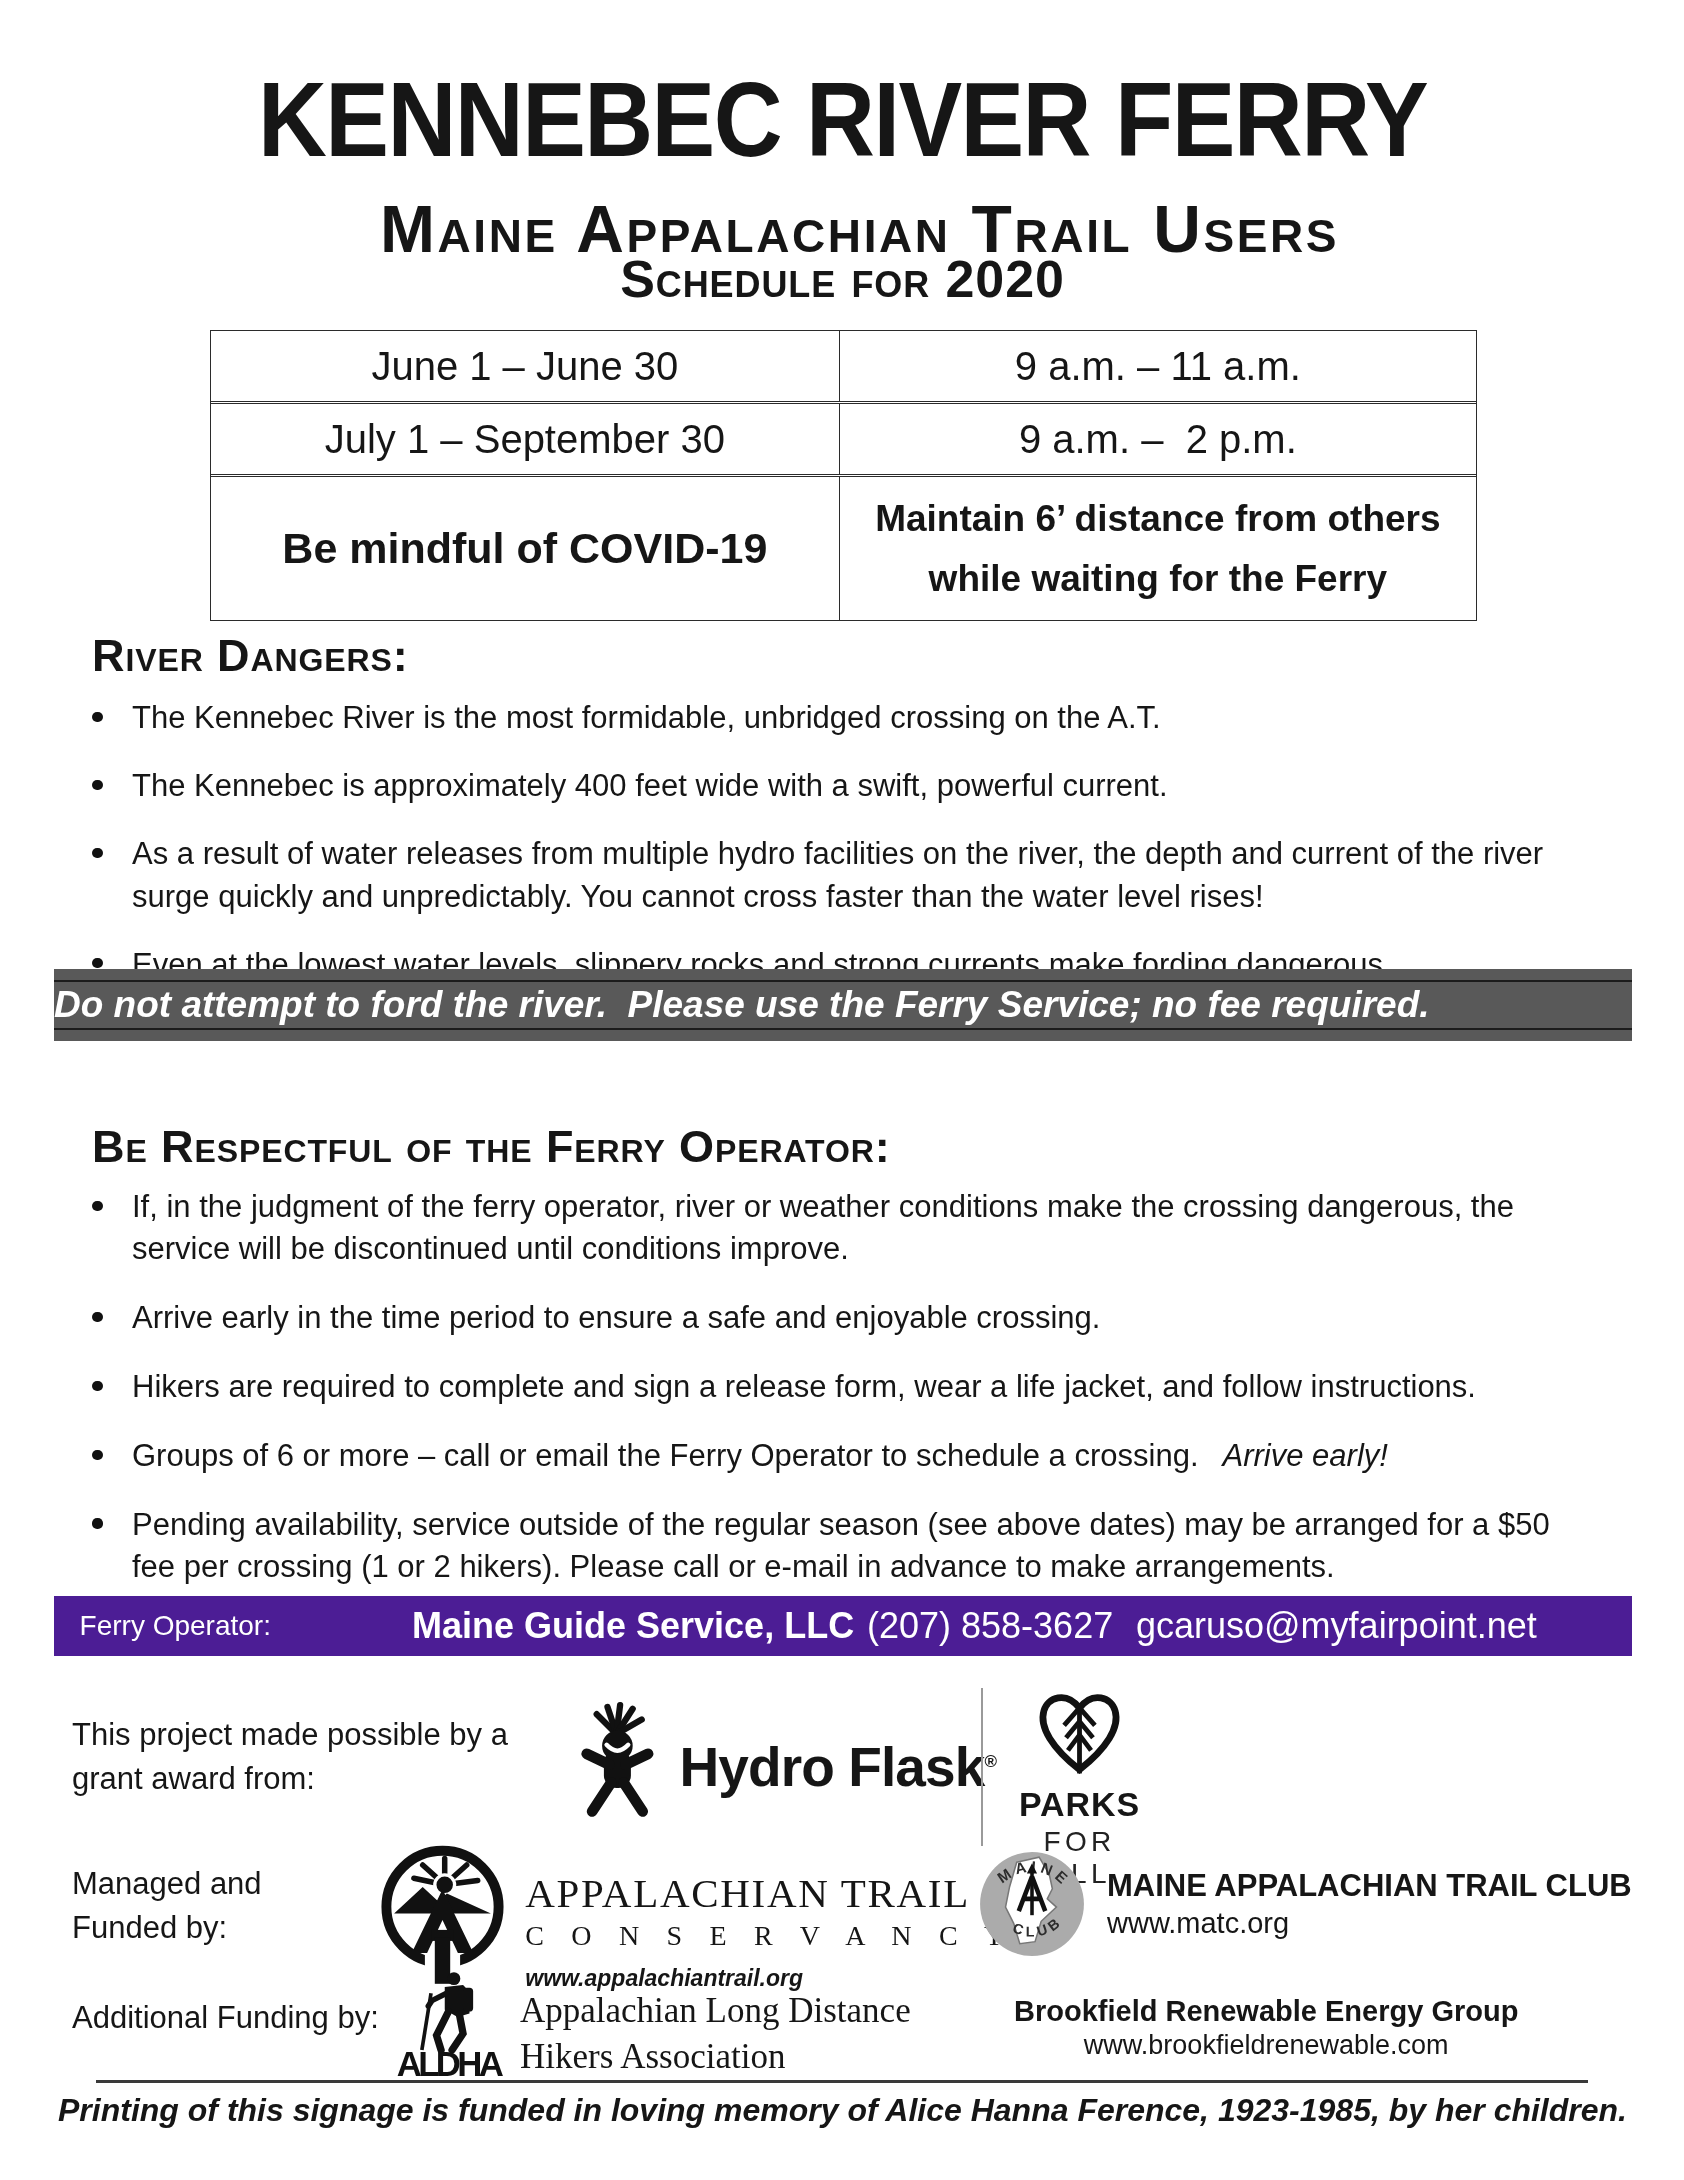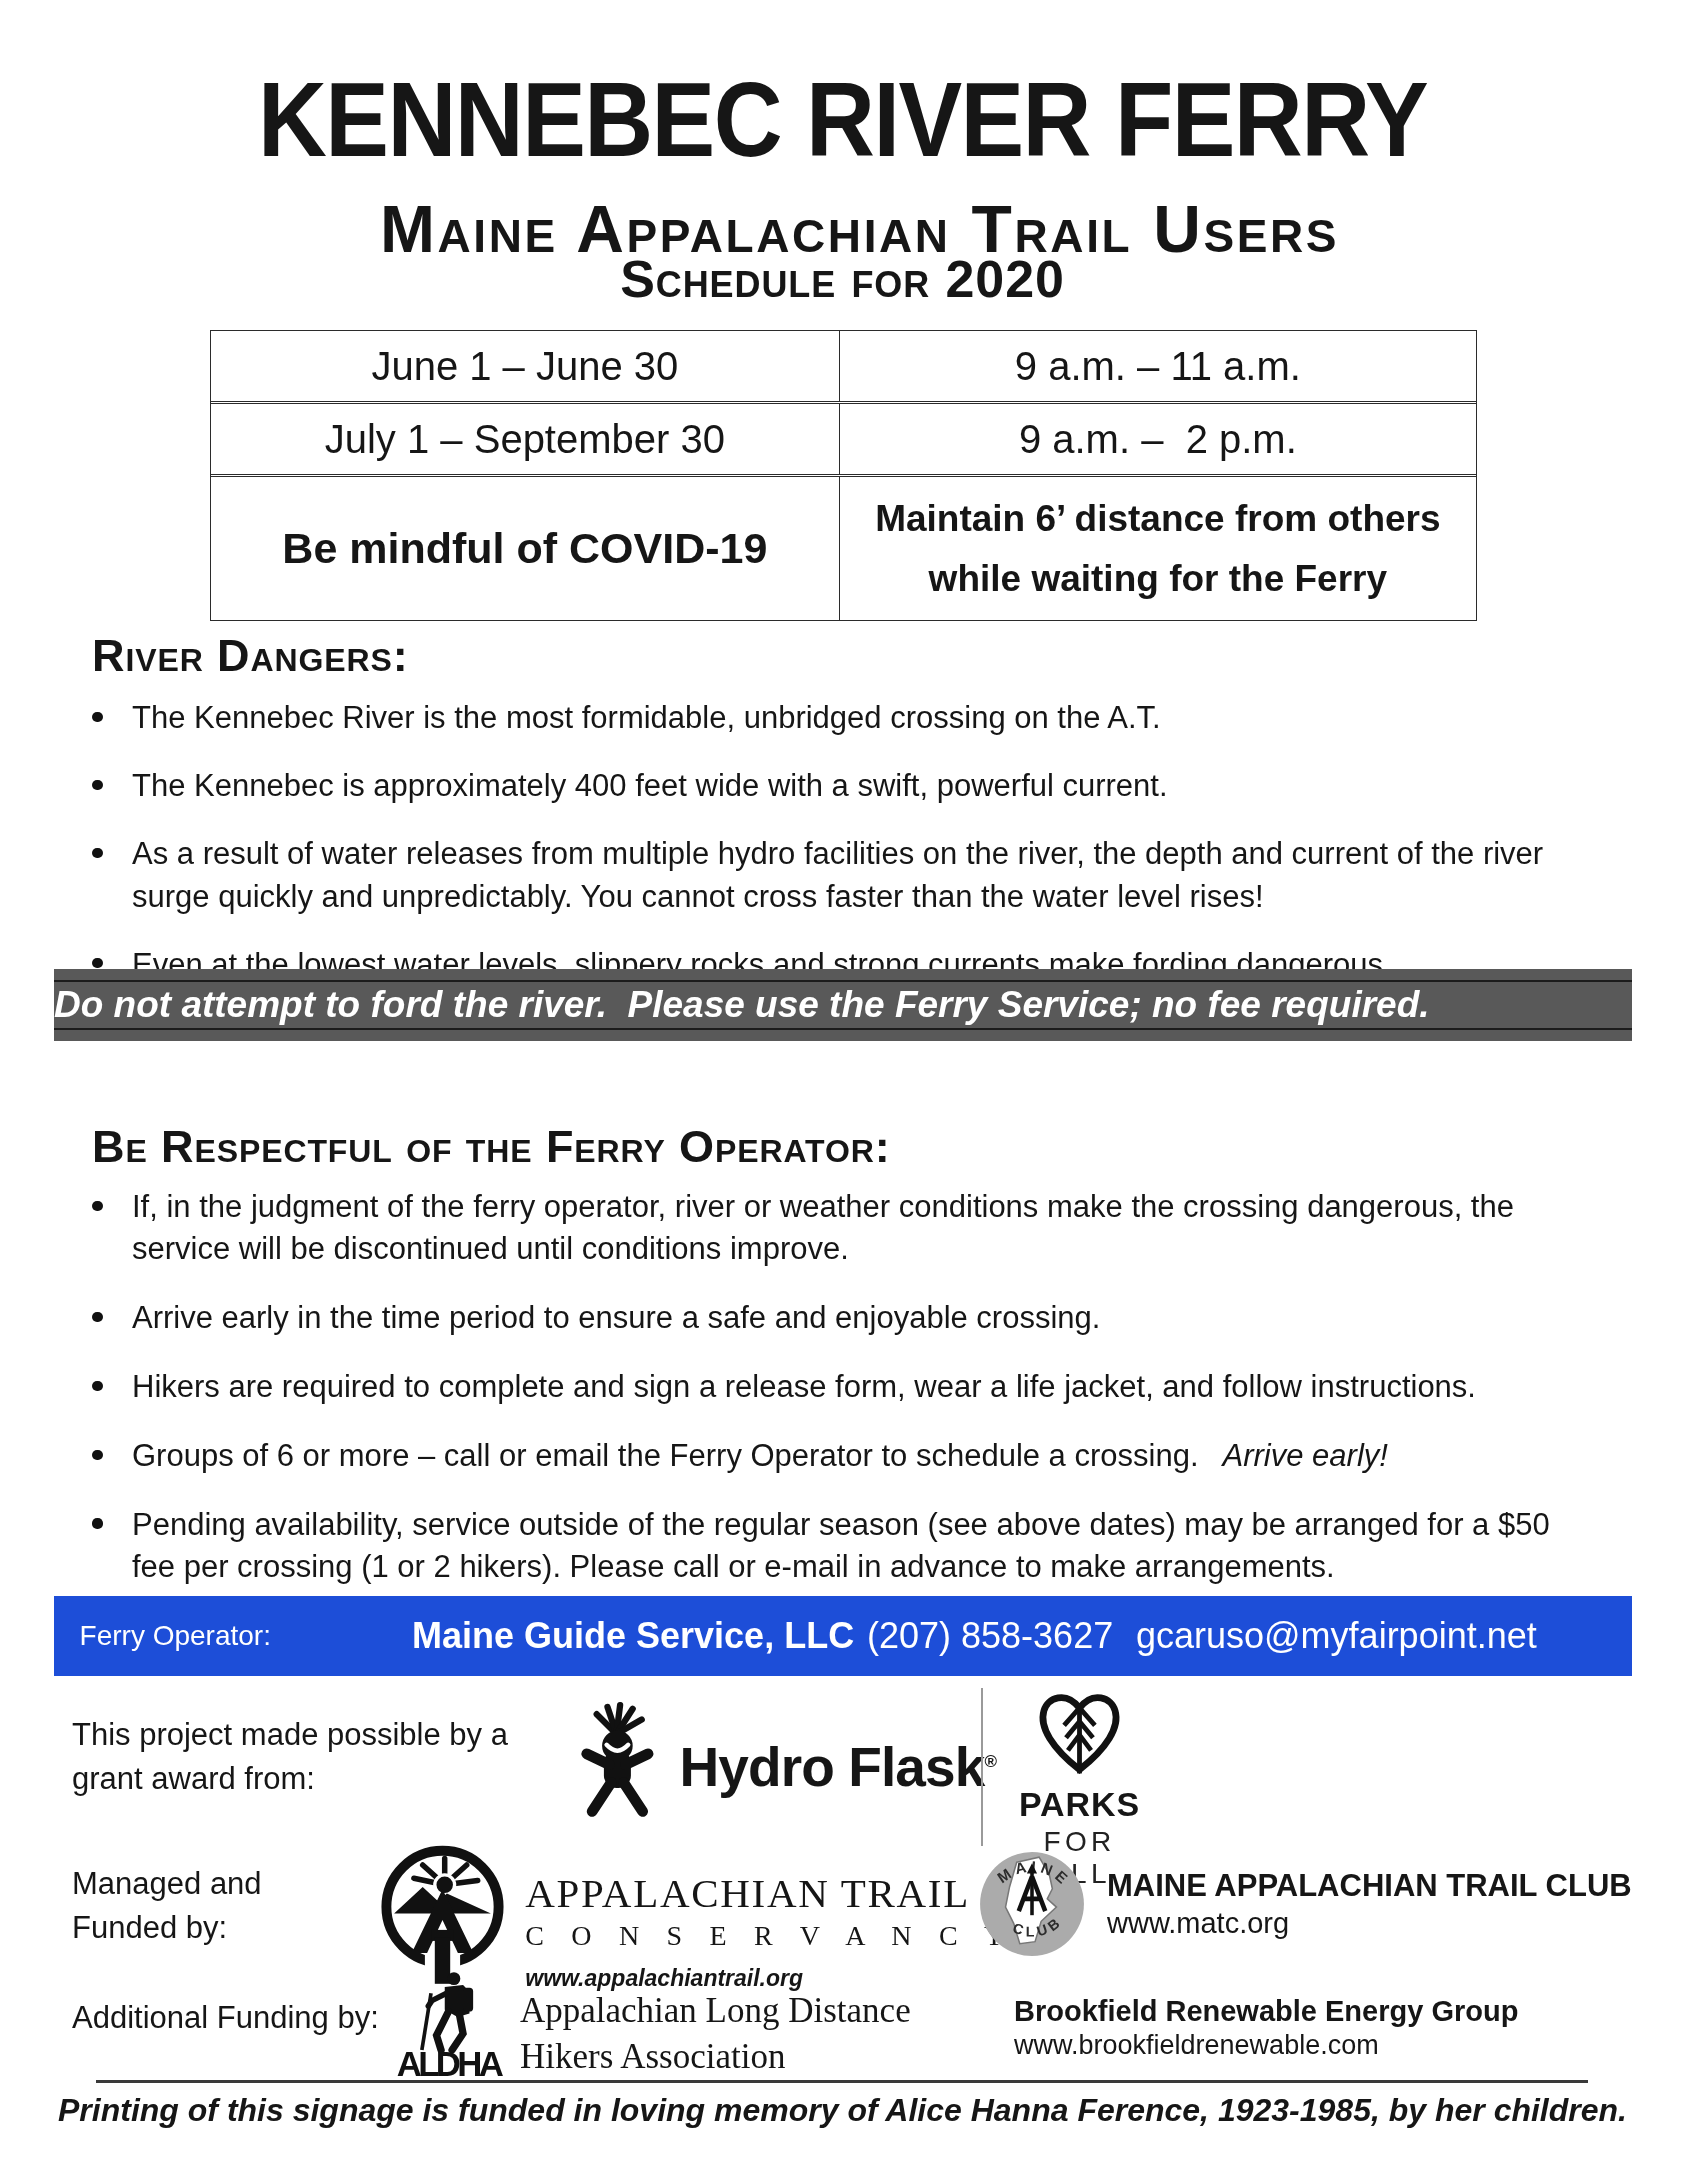--- a/index.html
+++ b/index.html
@@ -47,21 +47,21 @@
                       width:10.2px; height:10.2px; border-radius:50%; background:#111; }
   .blist .em { font-style:italic; margin-left:24px; }
 
   
   .banner { position:absolute; top:969px; left:54px; width:1578px; background:#595959; padding:11px 0; }
   .banner-inner { border-top:2.6px solid #1c1c1c; border-bottom:2.6px solid #1c1c1c;
                   padding:2px 0; text-align:left; }
   .banner-text { color:#ffffff; font-size:37px; font-weight:bold; font-style:italic; white-space:pre-wrap; }
 
   
-  .opbar { position:absolute; top:1596px; left:54px; width:1578px; height:80px; background:#1d4ed8; }
+  .opbar { position:absolute; top:1596px; left:54px; width:1578px; height:60px; background:#4c1d95; }
   .opbar span { position:absolute; top:50%; transform:translateY(-50%); color:#fff; white-space:nowrap; }
   .op-label { left:25.6px;  font-size:28px; }
   .op-name  { left:358px; font-size:36px; font-weight:bold; }
   .op-phone { left:813px; font-size:36px; }
   .op-email { left:1082px;font-size:36px; }
 
   
   .srow-abs { position:absolute; left:0; width:1685px; }
   .row-grant { top:1693px; height:155px; }
   .row-managed { top:1848px; height:128px; }
@@ -87,21 +87,21 @@
              font-style:italic; margin-top:13px; }
 
   .matc-block { position:absolute; left:976px; top:0px; display:flex; align-items:center; }
   .matc-textcol { margin-left:19px; }
   .matc-name { font-size:31px; font-weight:bold; }
   .matc-url  { font-size:29px; margin-top:3.4px; }
 
   .aldha-block { position:absolute; left:388px; top:-12px; }
   .aldha-name { position:absolute; left:520px; top:12px; font-family:"Liberation Serif","DejaVu Serif",serif;
                 font-size:35px; line-height:1.32; }
-  .brook-block { position:absolute; left:1014px; top:19px; }
+  .brook-block { position:absolute; left:1014px; top:19px;text-align:center; }
   .brook-name { font-size:29px; font-weight:bold; }
   .brook-url  { font-size:27px; margin-top:1.7px; }
 
   
   .footer-line { position:absolute; top:2080px; left:96px; width:1492px; height:2.6px; background:#3a3a3a; }
   .footer-text { position:absolute; top:2092px; left:0; width:100%; text-align:center;
                  font-size:32px; font-weight:bold; font-style:italic; }
 
   svg { display:block; }
 </style>

